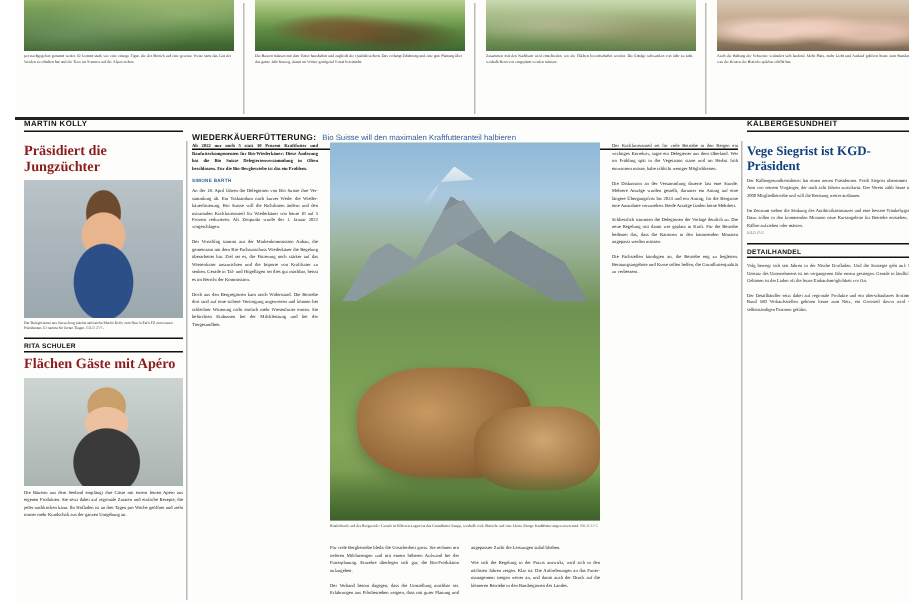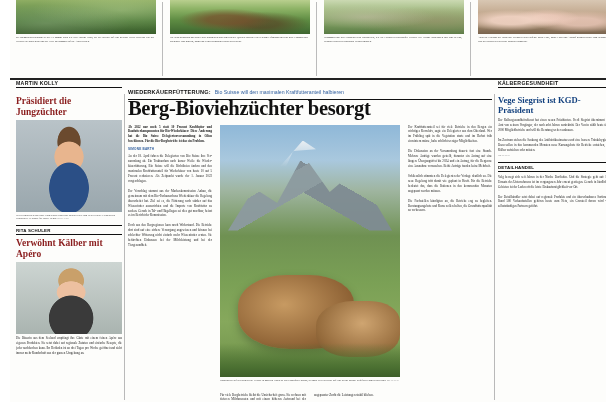--- a/index.html
+++ b/index.html
@@ -412,27 +412,26 @@
   <div class="col col-left">
     <h2 class="side-h">Präsidiert die Jungzüchter</h2>
     <div class="portrait p1"></div>
     <div class="side-cap">
       <span>Der Deleginierten aus Sense-Jung wächst zahlreiche Martin Kolly zum Neu in Falls FZ zum neuen Präsidenten. Er nannte für Jurten Tiegen.</span>
       <span class="credit">BILD ZVG</span>
     </div>
 
     <div class="hairline"></div>
     <div class="kicker-sm">RITA SCHULER</div>
-    <h2 class="side-h">Verwöhnt Kälber mit Apéro</h2>
+    <h2 class="side-h">Flächen Gäste mit Apéro</h2>
     <div class="portrait p2" style="height:72px;"></div>
     <div class="side-body" style="margin-top:2px;">Die Bäuerin aus dem Seeland empfängt ihre Gäste mit einem feinen Apéro aus eigenen Produkten. Sie setzt dabei auf regionale Zutaten und einfache Rezepte, die jeder nachkochen kann. Ihr Hofladen ist an drei Tagen pro Woche geöffnet und zieht immer mehr Kundschaft aus der ganzen Umgebung an.</div>
   </div>
 
   <div class="col col-main">
-    <h1 class="main-title">Berg-Bioviehzüchter besorgt</h1>
 
     <div class="main-grid" style="height:282px;">
 
       <div class="mcol m1">
         <div class="lead">Ab 2022 nur noch 5 statt 10 Prozent Kraftfutter und Raufutterkomponenten für Bio-Wiederkäuer: Diese Änderung hat die Bio Suisse Delegiertenversammlung in Olten beschlossen. Für die Bio-Bergbetriebe ist das ein Problem.</div>
         <div class="byline">SIMONE BARTH</div>
         <div style="white-space:pre-wrap;">An der 18. April fahren die Dele­gierten von Bio Suisse ihre Ver­sammlung ab. Ein Traktandum nach kurzer Weile: die Wieder­käuer­fütterung. Bio Suisse will die Richtlinien ändern und den maximalen Kraft­futteranteil für Wieder­käuer von heute 10 auf 5 Prozent reduzieren. Als Zeit­punkt wurde der 1. Januar 2022 vorgeschlagen.
 
 Der Vorschlag stammt aus der Markenkommission Anbau, die gemeinsam mit dem Bio-Fach­ausschuss Wiederkäuer die Re­gelung überarbeitet hat. Ziel sei es, die Fütterung noch stärker auf das Wiesenfutter auszu­richten und die Importe von Kraftfutter zu senken. Gerade in Tal- und Hügellagen sei dies gut machbar, heisst es im Bericht der Kommission.
 

